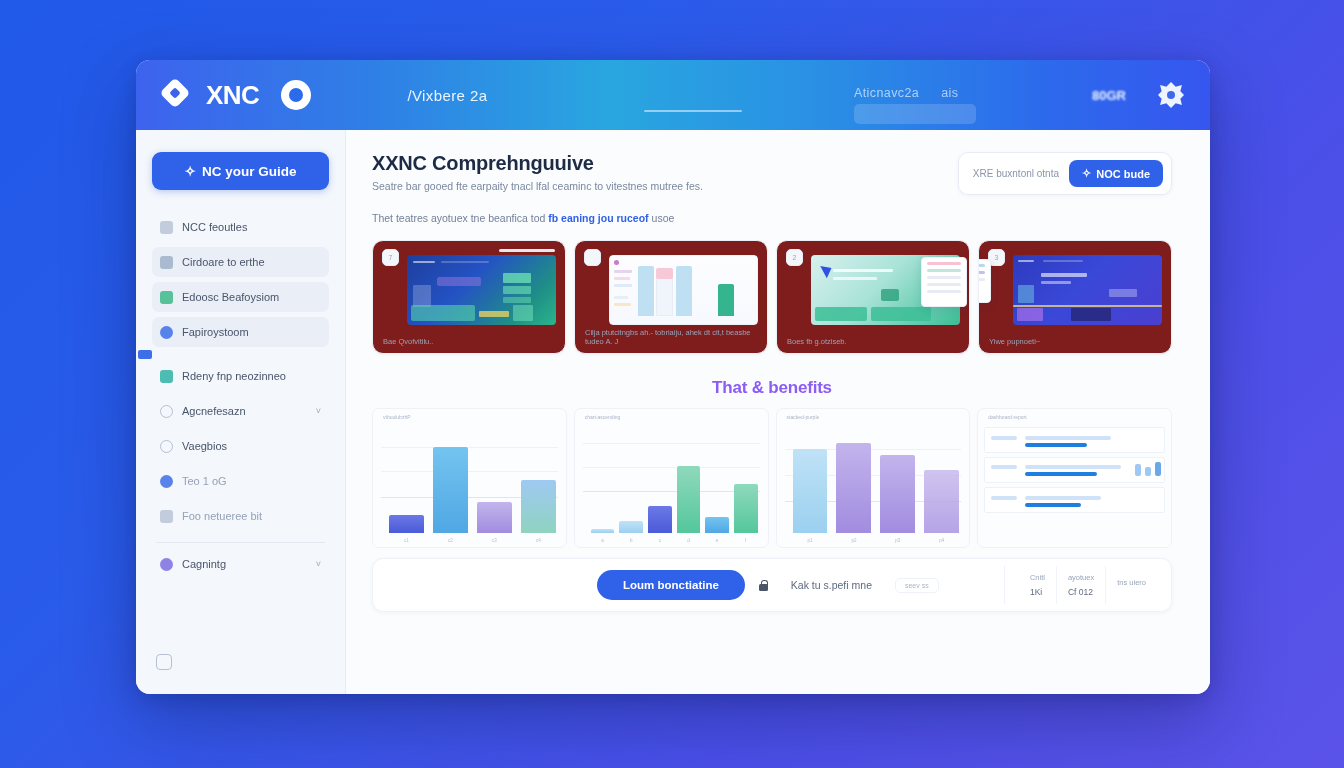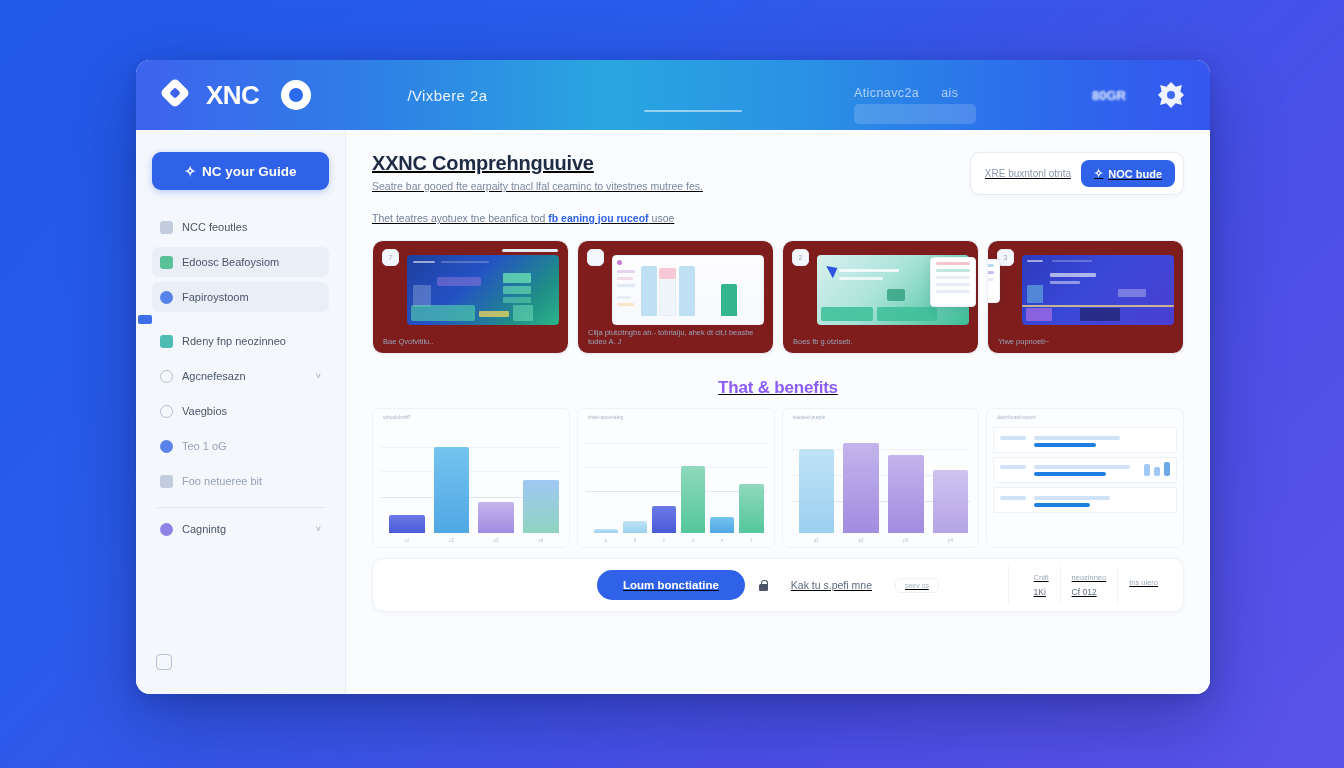--- a/index.html
+++ b/index.html
@@ -109,21 +109,21 @@
   .chev{font-size:9px;color:#9aa6ba;}
   .side-tag{
     position:relative; left:-14px; width:14px;height:9px;background:#3d6fe8;
     border-radius:2px; margin:-2px 0 2px 0;
   }
   .side-div{height:1px;background:#e3e9f2;margin:6px 4px;}
   .side-foot{margin-top:auto;padding:0 4px 24px 4px;}
   .side-foot .fi{width:16px;height:16px;border-radius:4px;border:1.5px solid #b6c1d3;}
 
   
-  .main { flex:1; min-width:0; padding:22px 26px 0 26px; overflow:hidden; background:#fbfcfe;text-decoration:underline; }
+  .main { flex:1; min-width:0; padding:22px 38px 0 26px; overflow:hidden; background:#fbfcfe; }
   .main-head { display:flex; align-items:flex-start; }
   .h-title { font-size:20px; font-weight:700; color:#1d2b44; filter: blur(.35px); letter-spacing:-.2px; }
   .h-sub { margin-top:5px; font-size:10.5px; color:#7b88a0; filter: blur(.7px); }
   .h-kicker { margin-top:20px; font-size:10.5px; color:#73809a; filter: blur(.7px); }
   .h-kicker b { color:#2f62e8; }
   .head-actions {
     margin-left:auto; display:flex; align-items:center; gap:10px;
     background:#fff; border:1px solid #e7ecf4; border-radius:10px;
     padding:7px 8px 7px 14px; box-shadow:0 1px 4px rgba(30,50,90,.05);
   }
@@ -256,20 +256,24 @@
         <span>✧</span>
         <span>NC your Guide</span>
       </div>
 
       <div class="side-list">
         <div class="side-item">
           <span class="si-ico"></span>
           <span class="si-lbl">NCC feoutles</span>
         </div>
         <div class="side-item on">
+          <span class="si-ico grid"></span>
+          <span class="si-lbl">Cirdoare to erthe</span>
+        </div>
+        <div class="side-item on">
           <span class="si-ico green"></span>
           <span class="si-lbl">Edoosc Beafoysiom</span>
         </div>
         <div class="side-item on">
           <span class="si-ico round"></span>
           <span class="si-lbl">Fapiroystoom</span>
         </div>
         <div class="side-tag"></div>
         <div class="side-item">
           <span class="si-ico teal"></span>
@@ -498,21 +502,21 @@
           <span class="lock"></span>
           <span>Kak tu s.pefi mne</span>
           <span class="mini-chip">seev ss</span>
         </div>
         <div class="mini-table">
           <div class="mt-col bd">
             <span class="mt-h">Cnitl</span>
             <span class="mt-v">1Ki</span>
           </div>
           <div class="mt-col bd">
-            <span class="mt-h">neozinneo</span>
+            <span class="mt-h">ayotuex</span>
             <span class="mt-v">Cf 012</span>
           </div>
           <div class="mt-col">
             <span class="mt-h">tns uiero</span>
             <span class="mt-v"></span>
           </div>
         </div>
       </div>
 
     </div>

